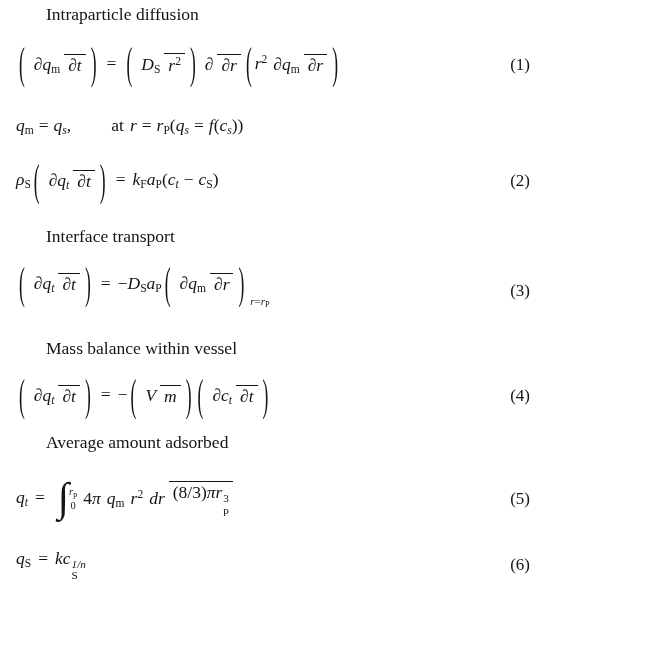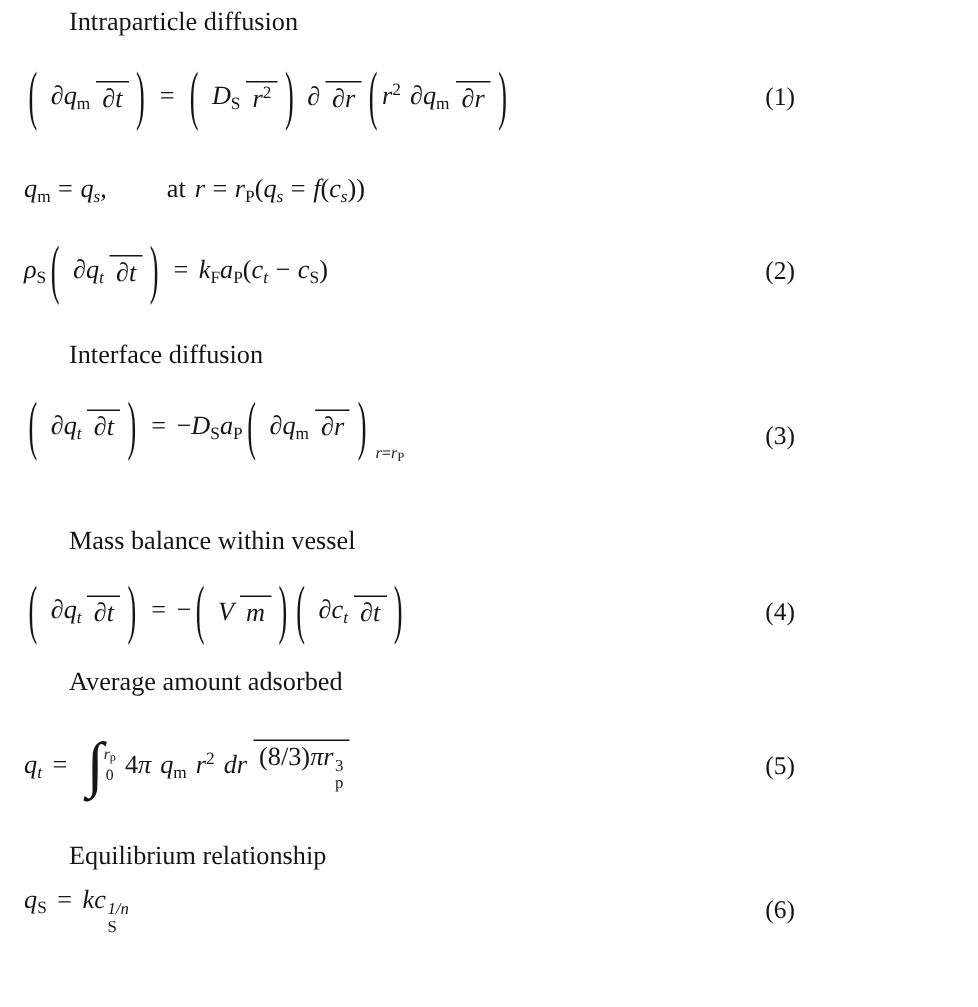--- a/index.html
+++ b/index.html
@@ -35,21 +35,21 @@
   .ilim .lim-sub{font-size:78%;font-style:normal;vertical-align:-0.2em}
   .ilim .lim-b{font-style:normal}
   .gap{display:inline-block;width:40px}
   .sp2{display:inline-block;width:6px}
   .r-eq1{margin-top:8px;height:64px}
   .r-bc{margin-top:14px;height:30px}
   .r-h2{margin-top:12px}
   .r-eq2{margin-top:8px;height:64px}
   .r-h3{margin-top:12px}
   .r-eq3{margin-top:8px;height:72px}
-  .r-h4{margin-top:22px}
+  .r-h4{margin-top:10px}
   .r-eq4{margin-top:6px;height:62px}
   .r-h5{margin-top:4px}
   .r-eq5{margin-top:6px;height:80px}
   .r-h6{margin-top:8px}
   .r-eq6{margin-top:8px;height:36px}
 </style>
 </head>
 <body>
 
 <div class="page">
@@ -79,21 +79,21 @@
 
 
   <div class="eq-row r-eq2">
     <div class="eq-body math"><span>ρ</span><span class="sb">S</span><span class="bp">(</span><span class="frac">
           <span class="num"><span>∂q</span><span class="sbi">t</span></span>
           <span class="den"><span>∂t</span></span>
         </span><span class="bp">)</span><span class="op">=</span><span>k</span><span class="sb">F</span><span>a</span><span class="sb">P</span><span class="rm">(</span><span>c</span><span class="sbi">t</span><span class="opn">−</span><span>c</span><span class="sb">S</span><span class="rm">)</span></div>
     <div class="eq-num">(2)</div>
   </div>
 
-  <div class="heading r-h3">Interface diffusion</div>
+  <div class="heading r-h3">Interface transport</div>
 
   <div class="eq-row r-eq3">
     <div class="eq-body math"><span class="bp">(</span><span class="frac">
           <span class="num"><span>∂q</span><span class="sbi">t</span></span>
           <span class="den"><span>∂t</span></span>
         </span><span class="bp">)</span><span class="op">=</span><span class="rm">−</span><span>D</span><span class="sb">S</span><span>a</span><span class="sb">P</span><span class="bp">(</span><span class="frac">
           <span class="num"><span>∂q</span><span class="sb">m</span></span>
           <span class="den"><span>∂r</span></span>
         </span><span class="bp">)</span><span class="cond"><span>r</span><span class="rm">=</span><span>r</span><span class="sb">P</span></span></div>
     <div class="eq-num">(3)</div>
@@ -124,21 +124,20 @@
               <span class="lim-b">0</span>
             </span><span class="rm">4</span><span>π</span><span class="sp2"></span><span>q</span><span class="sb">m</span><span class="sp2"></span><span>r</span><span class="sp">2</span><span class="sp2"></span><span>dr</span></span>
           <span class="den"><span class="rm">(8/3)</span><span>π</span><span>r</span><span class="stack">
               <span class="rm">3</span>
               <span class="rm">p</span>
             </span></span>
         </span></div>
     <div class="eq-num">(5)</div>
   </div>
 
-  <div class="heading r-h6">Equilibrium relationship</div>
 
   <div class="eq-row r-eq6">
     <div class="eq-body math"><span>q</span><span class="sb">S</span><span class="op">=</span><span>k</span><span>c</span><span class="stack">
           <span>1/n</span>
           <span class="rm">S</span>
         </span></div>
     <div class="eq-num">(6)</div>
   </div>
 
 </div>

